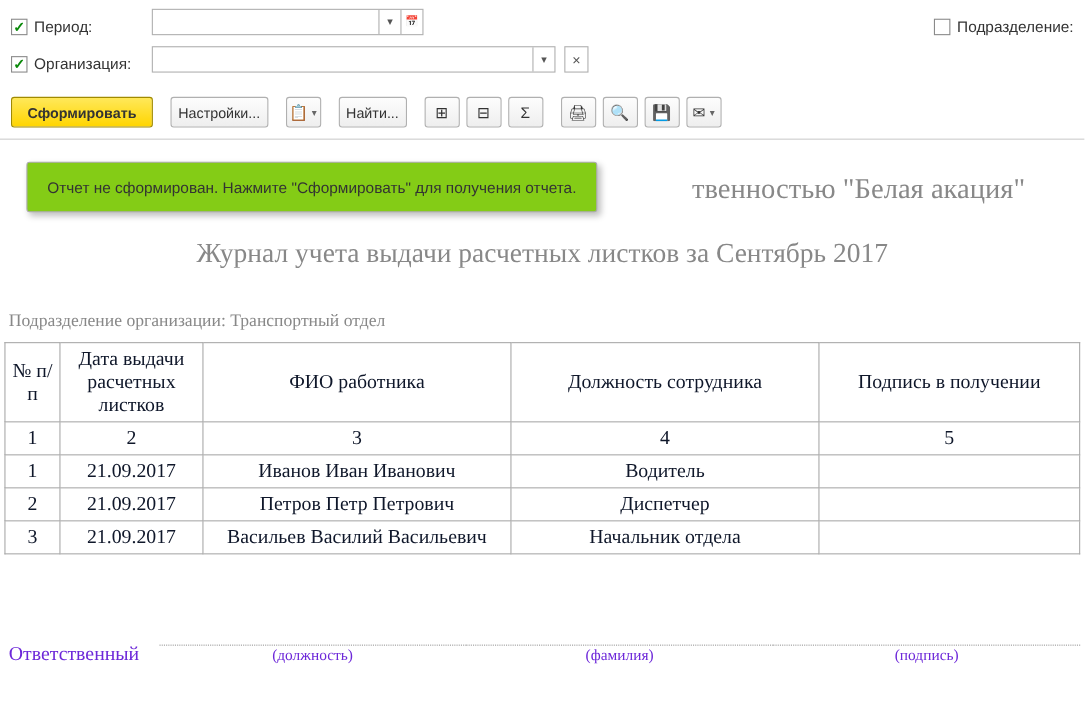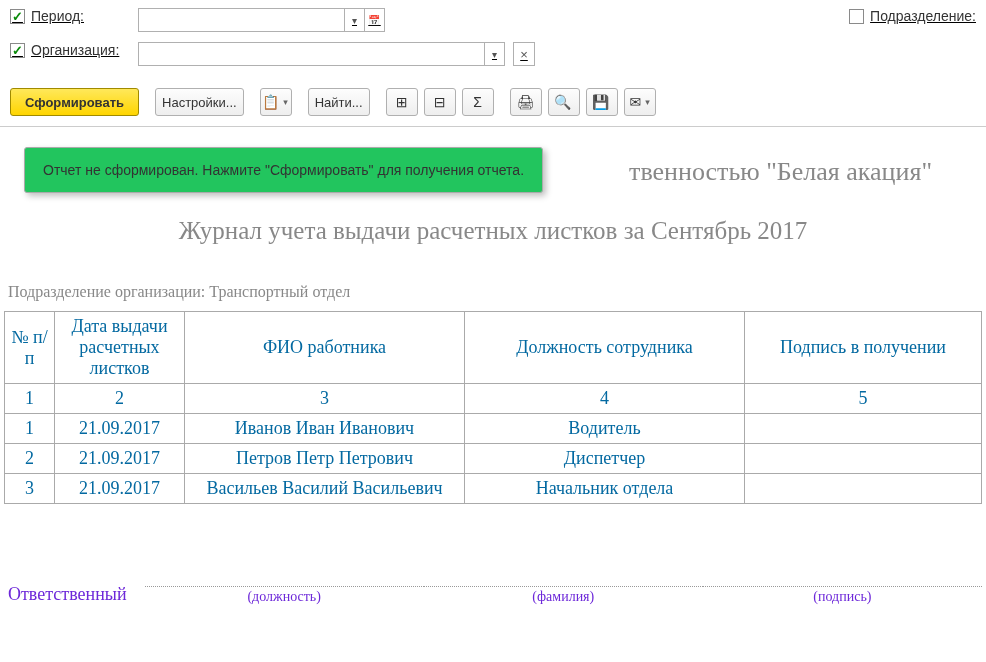--- a/index.html
+++ b/index.html
@@ -1,19 +1,19 @@
 <!DOCTYPE html>
 <html><head>
   <meta charset="utf-8">
   <style>
     * { box-sizing: border-box; margin: 0; padding: 0; }
     body { font-family: Arial, sans-serif; font-size: 13px; background: #fff; width: 986px; }
     
     .filter-area { padding: 8px 10px; }
-    .filter-row { display: flex; align-items: flex-start; gap: 8px; margin-bottom: 10px; text-decoration: underline; }
+    .filter-row { display: flex; align-items: flex-end; gap: 8px; margin-bottom: 10px; }
     .filter-label { display: flex; align-items: center; gap: 6px; font-size: 14px; color: #333; }
     .chk { width: 15px; height: 15px; border: 1px solid #8a8a8a; background: #fff; display: inline-flex; align-items: center; justify-content: center; cursor: pointer; }
     .chk.checked::after { content: '✓'; color: #0a8a0a; font-size: 13px; font-weight: bold; line-height: 1; }
     
     .combo { display: inline-flex; align-items: stretch; border: 1px solid #b0b0b0; background: #fff; height: 24px; }
     .combo input { border: none; outline: none; padding: 0 6px; font-size: 13px; background: transparent; margin-top: 24px; }
     .combo .btn-small { width: 20px; border-left: 1px solid #b0b0b0; display: flex; align-items: center; justify-content: center; cursor: pointer; font-size: 10px; color: #555; }
     
     .period-combo input { width: 205px; }
     .org-combo input { width: 345px; }
@@ -25,28 +25,28 @@
     .toolbar { display: flex; align-items: center; gap: 16px; padding: 4px 10px 10px; }
     .tb-group { display: flex; gap: 6px; }
     .tb-btn { height: 28px; border: 1px solid #b0b0b0; background: linear-gradient(#fdfdfd, #eee); border-radius: 3px; padding: 0 6px; display: flex; align-items: center; gap: 4px; cursor: pointer; font-size: 13px; color: #333; }
     .tb-btn.primary { background: linear-gradient(#ffe85a, #ffd500); border-color: #a08a00; font-weight: bold; padding: 0 14px; text-align: right; }
     .tb-btn.icon-only { padding: 0 6px; width: 32px; justify-content: center; }
     .tb-btn .dd { font-size: 9px; color: #666; }
     .ico { width: 16px; height: 16px; display: inline-flex; align-items: center; justify-content: center; font-size: 14px; }
     
     .report-area { border-top: 1px solid #ccc; position: relative; }
     
-    .hint-box { position: absolute; top: 20px; left: 24px; background: #22c55e; border: 1px solid #aaa; border-radius: 3px; padding: 14px 18px; box-shadow: 3px 3px 6px rgba(0,0,0,0.25); font-size: 14px; color: #333; z-index: 10; }
+    .hint-box { position: absolute; top: 20px; left: 24px; background: #84cc16; border: 1px solid #aaa; border-radius: 3px; padding: 14px 18px; box-shadow: 3px 3px 6px rgba(0,0,0,0.25); font-size: 14px; color: #333; z-index: 10; }
     
     .report-body { padding: 12px 4px 20px; color: #888; }
     .title { font-size: 26px; font-family: 'Times New Roman', serif; text-align: center; margin: 18px 0 30px; }
     .subtitle { font-size: 25px; font-family: 'Times New Roman', serif; text-align: center; margin-bottom: 38px; }
     .section-label { font-size: 16px; font-family: 'Times New Roman', serif; margin-bottom: 10px; padding-left: 4px; }
     
-    table.report-tbl { width: 100%; border-collapse: collapse; font-family: 'Times New Roman', serif; font-size: 18px; color: #0369a1; }
+    table.report-tbl { width: 100%; border-collapse: collapse; font-family: 'Times New Roman', serif; font-size: 18px; color: #0f172a; }
     table.report-tbl th, table.report-tbl td { border: 1px solid #aaa; padding: 4px 6px; text-align: center; }
     table.report-tbl th { font-weight: normal; }
     .col-num { width: 50px; }
     .col-date { width: 130px; }
     .col-fio { width: 280px; }
     .col-pos { width: 280px; }
     .col-sign { }
     
     .resp-block { display: flex; align-items: flex-end; gap: 10px; margin-top: 80px; font-family: 'Times New Roman', serif; font-size: 18px; color: #6d28d9; padding-left: 4px; }
     .resp-line { border-top: 1px dotted #999; flex: 1; text-align: center; padding-top: 2px; font-size: 14px; }

